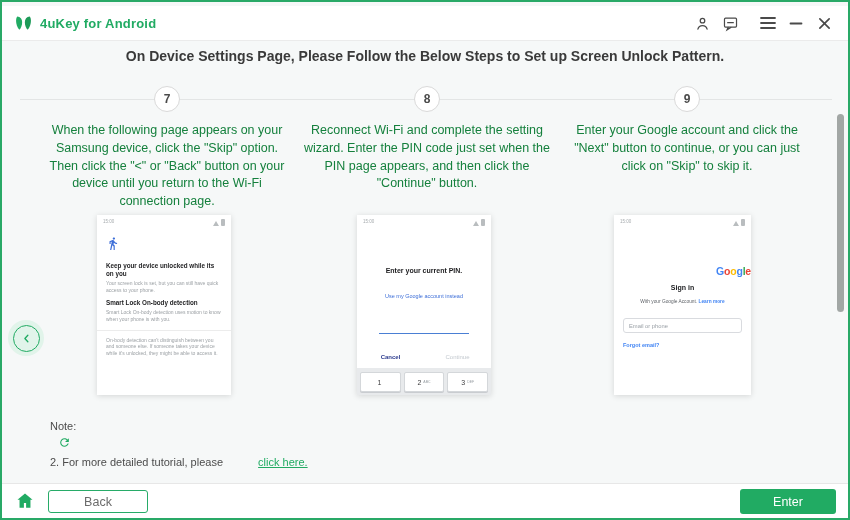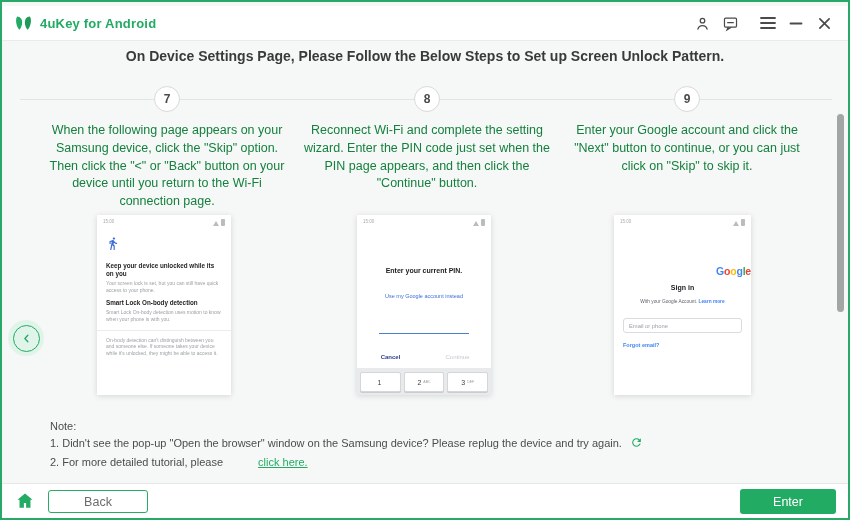--- a/index.html
+++ b/index.html
@@ -241,21 +241,21 @@
       <svg width="13" height="13" viewBox="0 0 24 24" fill="none" stroke="#21ab63" stroke-width="2.4" stroke-linecap="round" stroke-linejoin="round">
         <path d="M14.5 6 9 12l5.5 6"></path>
       </svg>
     </span>
   </div>
   <div class="scroll-thumb"></div>
 
   <div class="note">
     <div>Note:</div>
     <div>
-      <span>1. Didn't see the pop-up "Open the browser" window on the Samsung device? Please replug the device and try again.</span><span class="refresh-wrap"><svg width="13" height="13" viewBox="0 0 24 24">
+      <span class="refresh-wrap"><svg width="13" height="13" viewBox="0 0 24 24">
             <path fill="#21ab63" d="M17.65 6.35C16.2 4.9 14.21 4 12 4c-4.42 0-7.99 3.58-7.99 8s3.57 8 7.99 8c3.73 0 6.84-2.55 7.73-6h-2.08c-.82 2.33-3.04 4-5.65 4-3.31 0-6-2.69-6-6s2.69-6 6-6c1.66 0 3.14.69 4.22 1.78L13 11h7V4l-2.35 2.35z"></path>
           </svg></span>
     </div>
     <div>
       <span>2. For more detailed tutorial, please </span><a class="note-link">click here.</a>
     </div>
   </div>
 
   <div class="footer">
     <span class="home-btn">

